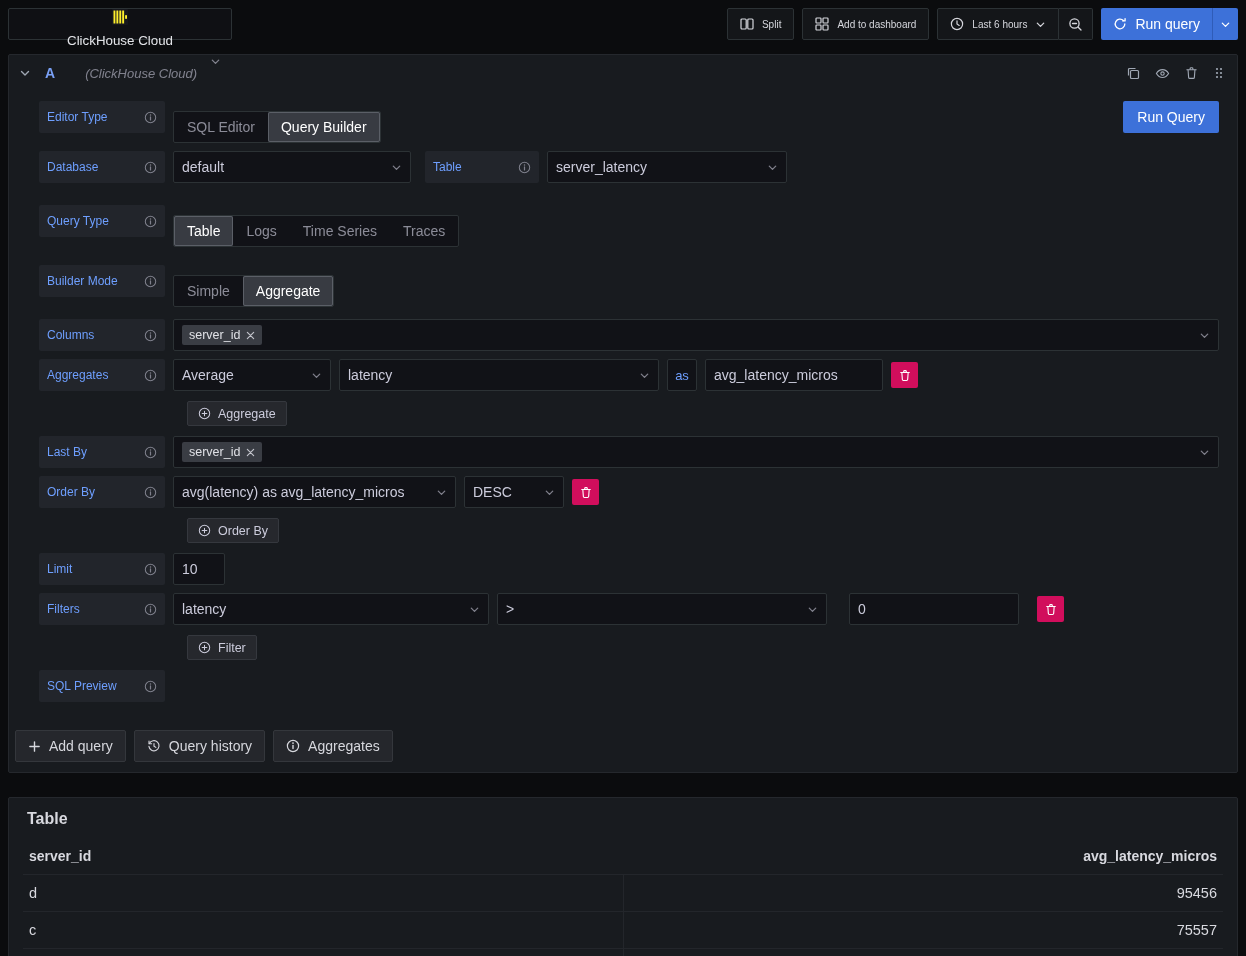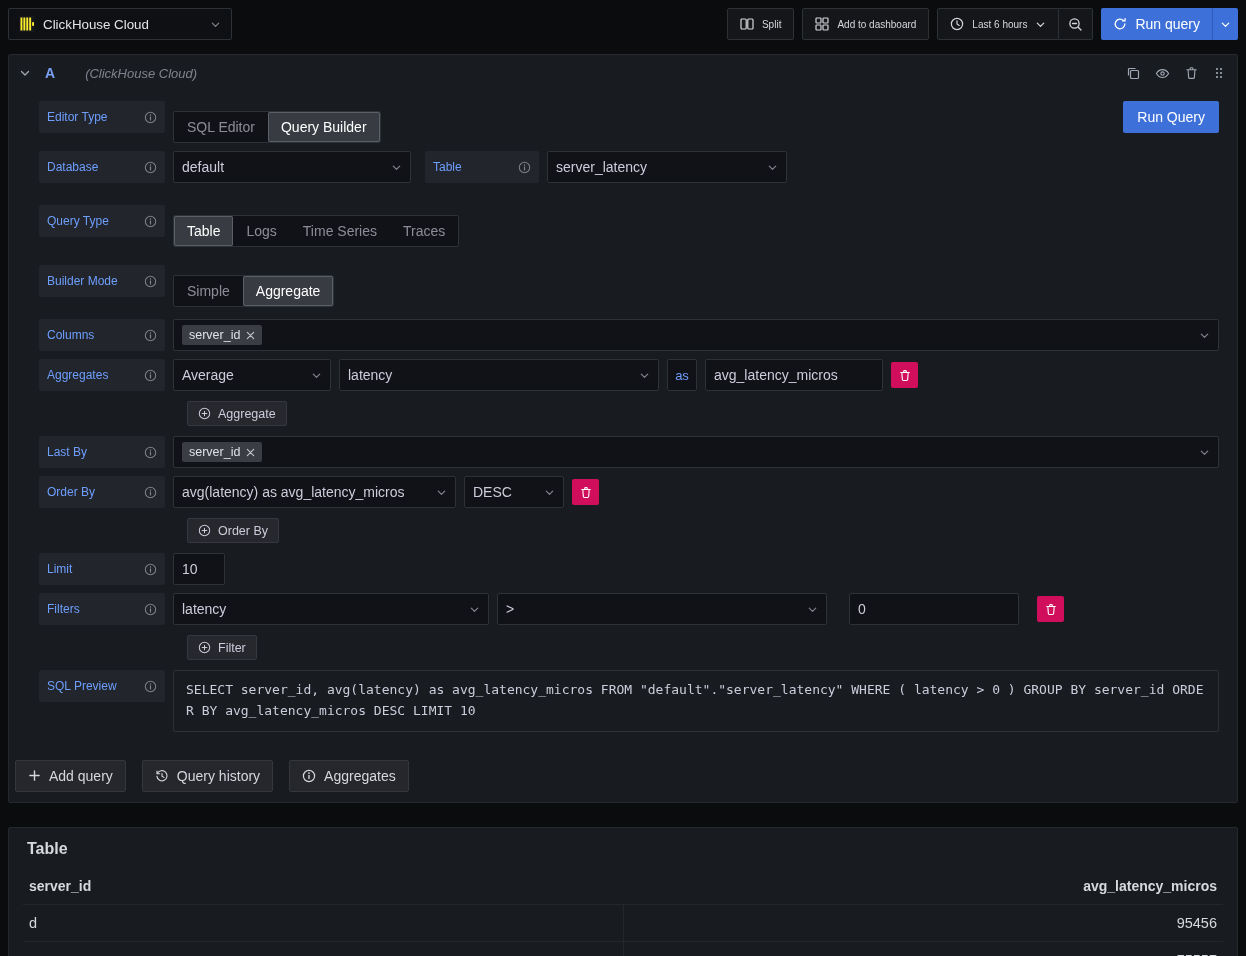--- a/index.html
+++ b/index.html
@@ -9,21 +9,21 @@
     background:#0b0c0e; color:#ccccdc;
     font-family:"Liberation Sans", sans-serif; font-size:14px;
   }
   svg { display:block; flex:none; }
 
   
   .topbar { height:48px; display:flex; align-items:center; justify-content:space-between; padding:0 8px; }
   .ds-picker {
     width:224px; height:32px; display:flex; align-items:center; gap:8px;
     border:1px solid #2c3235; border-radius:2px; padding:0 10px; background:#0f1014;
-    color:#e3e4e8; font-weight:500; cursor:pointer;
+    color:#e3e4e8; font-weight:500; cursor:pointer;flex-direction:column;
   }
   .ds-picker .chev { margin-left:auto; color:rgba(204,204,220,.6); }
   .topbar-right { display:flex; align-items:center; gap:8px; }
   .tb-btn {
     height:32px; display:inline-flex; align-items:center; gap:8px; padding:0 12px;
     background:#141619; border:1px solid #2c3235; border-radius:2px;
     color:#d6d7dd; font-size:10px; font-weight:500; cursor:pointer;
   }
   .btn-group { display:flex; }
   .btn-group .tb-btn:first-child { border-radius:2px 0 0 2px; }
@@ -100,21 +100,21 @@
     background:#26282d; border:1px solid #35383e; border-radius:2px; color:#ccccdc;
     font-size:12.5px; font-weight:500; cursor:pointer; margin-left:148px;
   }
 
   .sql-box {
     flex:1; min-height:60px; border:1px solid #2c3235; border-radius:2px; background:#181b1f;
     padding:9px 12px; font-family:"DejaVu Sans Mono", monospace; font-size:13px; line-height:1.6;
     color:#ccccdc; word-break:break-all;
   }
 
-  .panel-footer { display:flex; gap:16px; padding:20px 8px 10px 6px; }
+  .panel-footer { display:flex; gap:8px; padding:20px 8px 10px 6px; }
   .sec-btn {
     height:32px; display:inline-flex; align-items:center; gap:8px; padding:0 12px;
     background:#25272c; border:1px solid #34373c; border-radius:2px; color:#d6d7dd;
     font-size:14px; font-weight:500; cursor:pointer;
   }
 
   
   .table-panel { margin-top:24px; padding:12px 14px 18px; }
   .tp-title { font-size:16px; font-weight:600; color:#d8d9df; margin:0 0 12px 4px; }
   .grid { display:grid; grid-template-columns:1fr 1fr; }
@@ -590,21 +590,20 @@
       <div class="flabel">
         <span>SQL Preview</span>
         <span class="info">
             <svg width="13" height="13" viewBox="0 0 14 14" fill="none">
               <circle cx="7" cy="7" r="5.6" stroke="currentColor" stroke-width="1.1"></circle>
               <path d="M7 6.4v3.2" stroke="currentColor" stroke-width="1.3" stroke-linecap="round"></path>
               <circle cx="7" cy="4.2" r="0.8" fill="currentColor"></circle>
             </svg>
           </span>
       </div>
-      <div class="sql-box">SELECT server_id, avg(latency) as avg_latency_micros FROM "default"."server_latency" WHERE ( latency &gt; 0 ) GROUP BY server_id ORDER BY avg_latency_micros DESC LIMIT 10</div>
     </div>
   </div>
 
   <div class="panel-footer">
     <button class="sec-btn">
       <span>
           <svg width="13" height="13" viewBox="0 0 14 14" fill="none">
             <path d="M7 2v10M2 7h10" stroke="currentColor" stroke-width="1.5" stroke-linecap="round"></path>
           </svg>
         </span>

